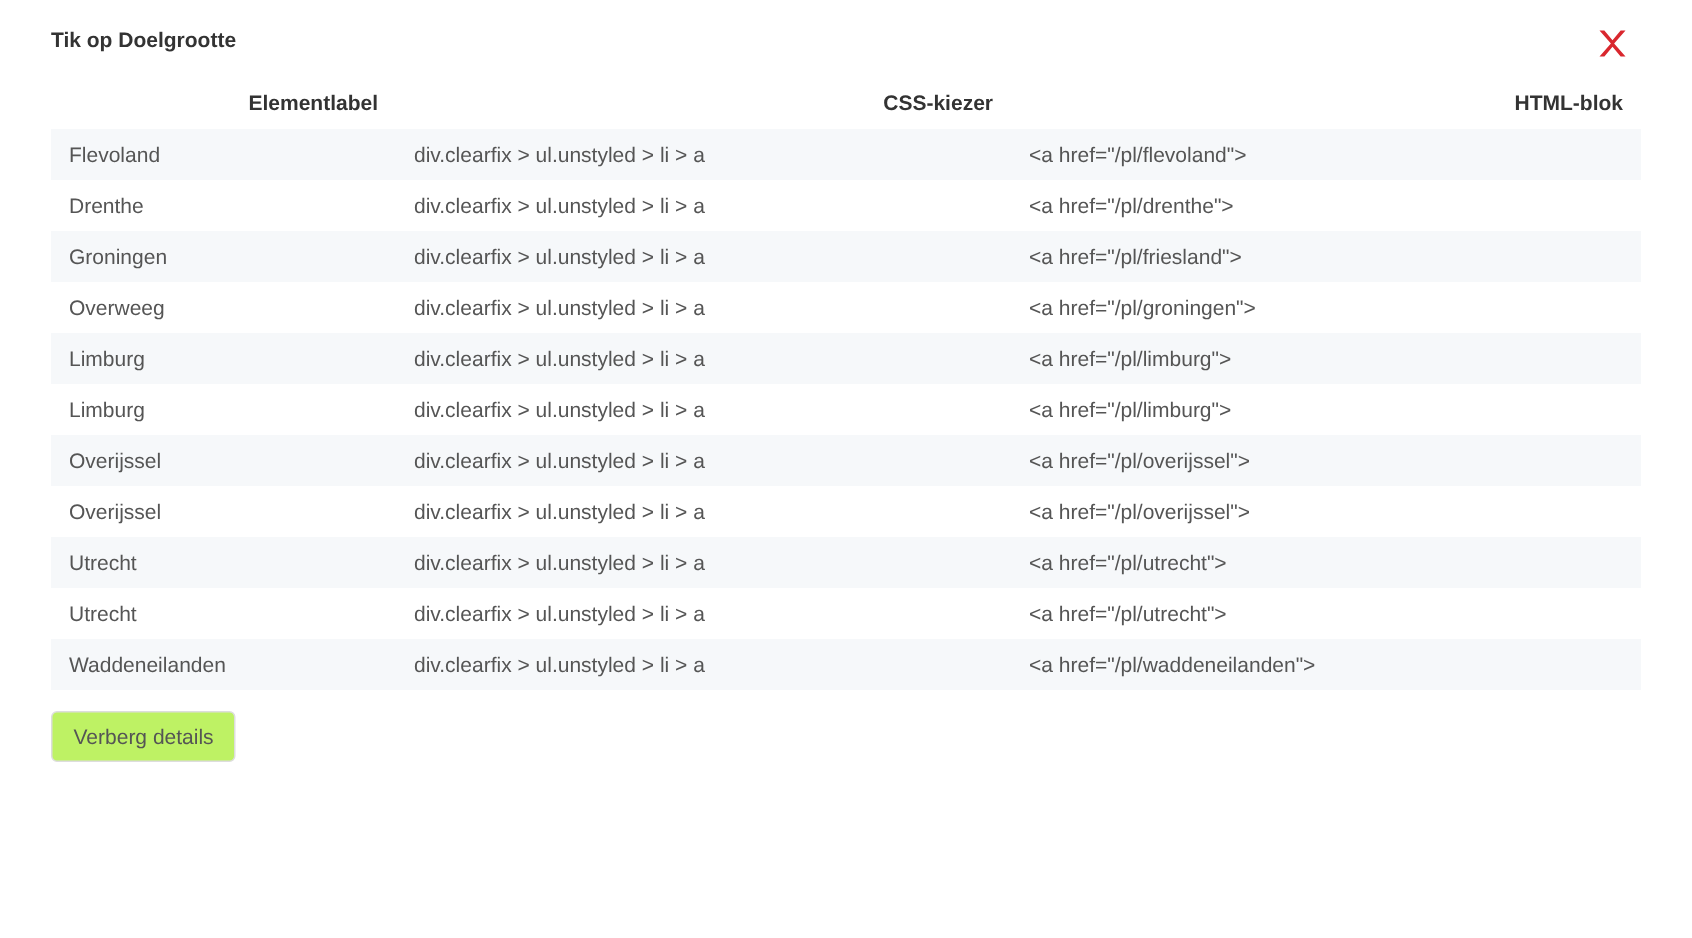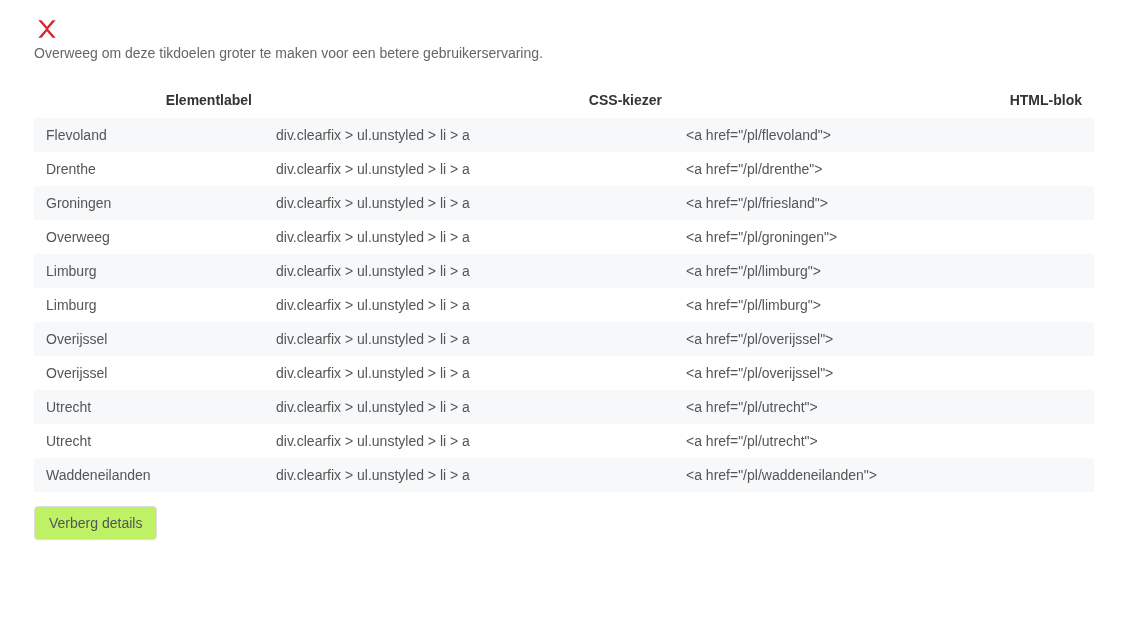--- a/index.html
+++ b/index.html
@@ -20,28 +20,30 @@
     .col-css { width: 410px; }
     .col-html { }
     .btn { display: inline-block; border: 1px solid #ddd; background: #bef264; color: #555; font-size: 14px; padding: 8px 14px; border-radius: 4px; margin-top: 14px; cursor: pointer; }
   </style>
 </head>
 <body>
 
 <div class="container">
 
   <div class="header-row">
+    <div>
+      <div class="title">Tik op Doelgrootte</div>
+    </div>
     <div class="close-x">
       <svg viewBox="0 0 24 24" fill="#d9272e">
           <path d="M4 4 L11 12 L4 20 L7 20 L12 14 L17 20 L20 20 L13 12 L20 4 L17 4 L12 10 L7 4 Z"></path>
         </svg>
     </div>
   </div>
 
-  <p class="desc">Overweeg om deze tikdoelen groter te maken voor een betere gebruikerservaring.</p>
 
   <div class="table-wrap">
     <table>
       <thead>
         <tr>
           <th class="col-label">Elementlabel</th>
           <th class="col-css">CSS-kiezer</th>
           <th class="col-html">HTML-blok</th>
         </tr>
       </thead>

